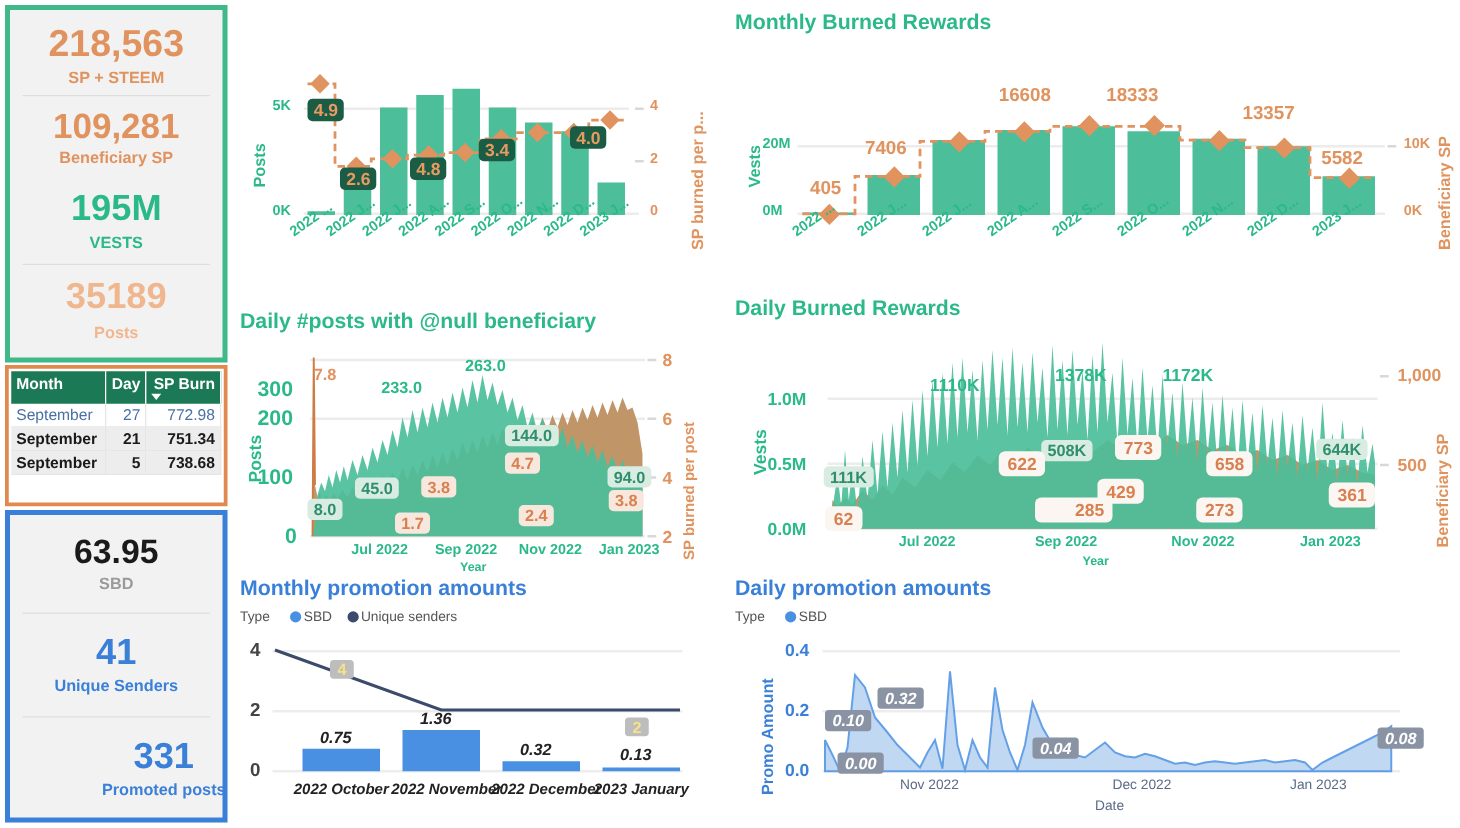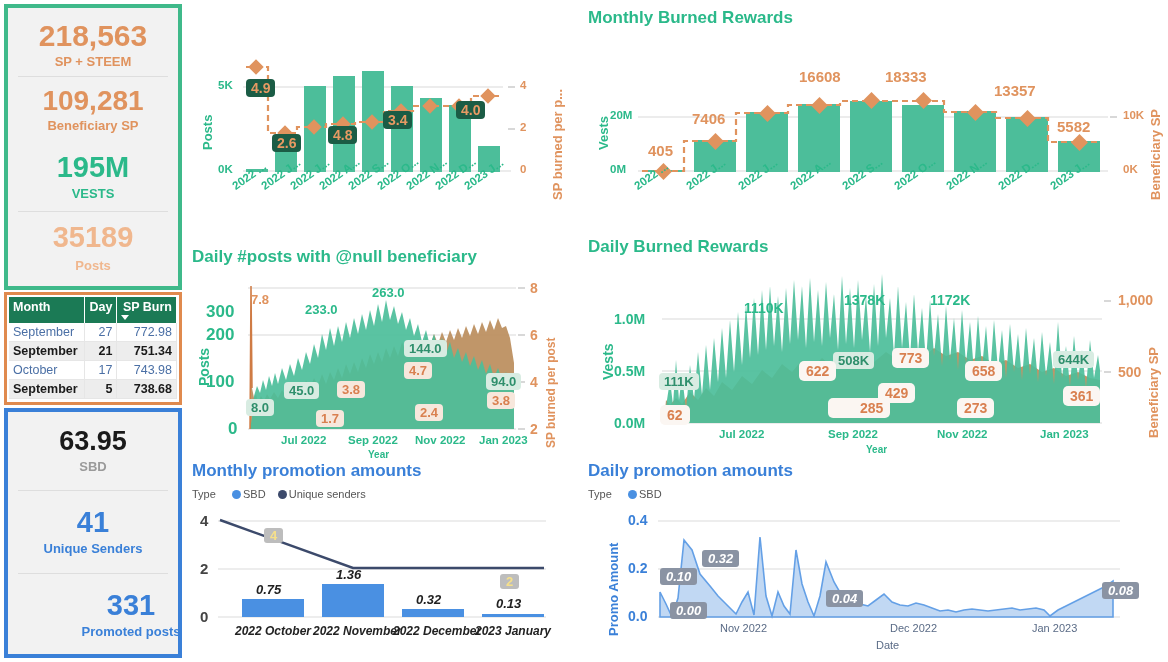--- a/index.html
+++ b/index.html
@@ -175,25 +175,20 @@
           <tr>
             <td>September</td>
             <td class="num">27</td>
             <td class="num">772.98</td>
           </tr>
           <tr class="alt">
             <td>September</td>
             <td class="num">21</td>
             <td class="num">751.34</td>
           </tr>
-          <tr>
-            <td>October</td>
-            <td class="num">17</td>
-            <td class="num">743.98</td>
-          </tr>
           <tr class="alt">
             <td>September</td>
             <td class="num">5</td>
             <td class="num">738.68</td>
           </tr>
         </tbody>
       </table>
     </div>
 
     <div class="kpi-group2">

